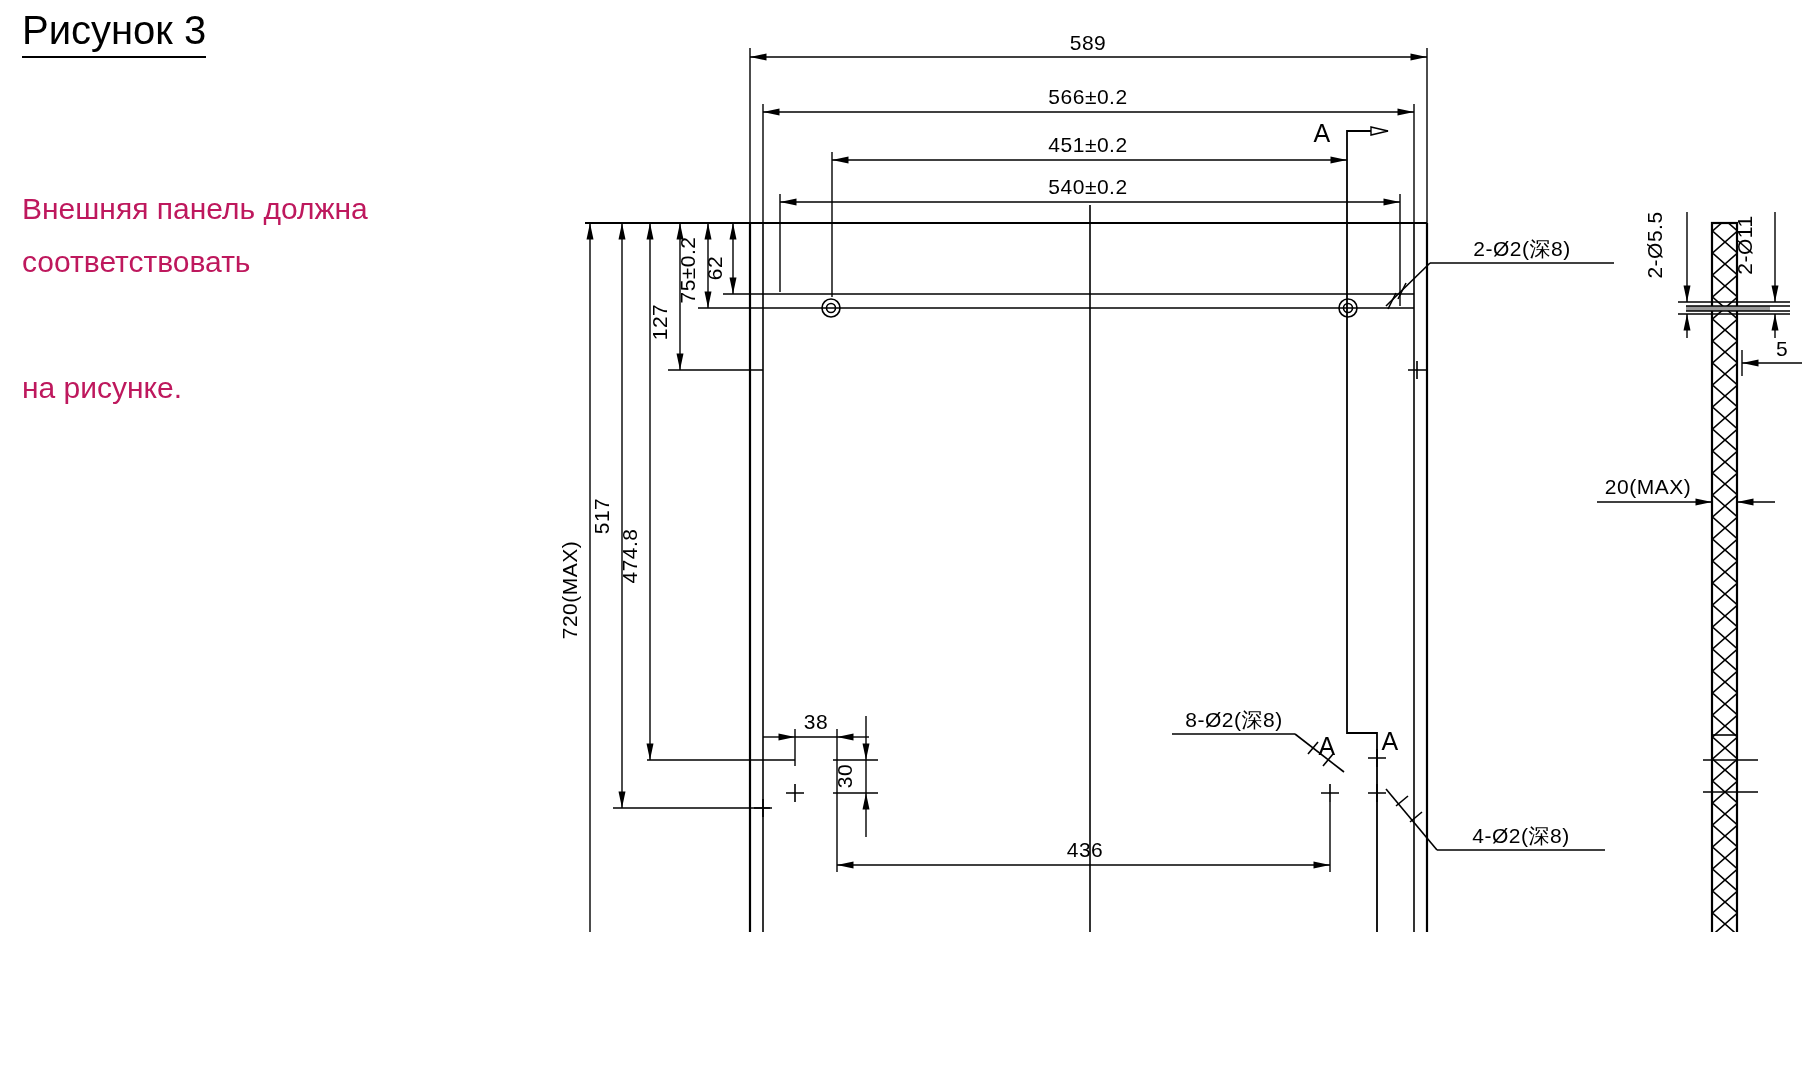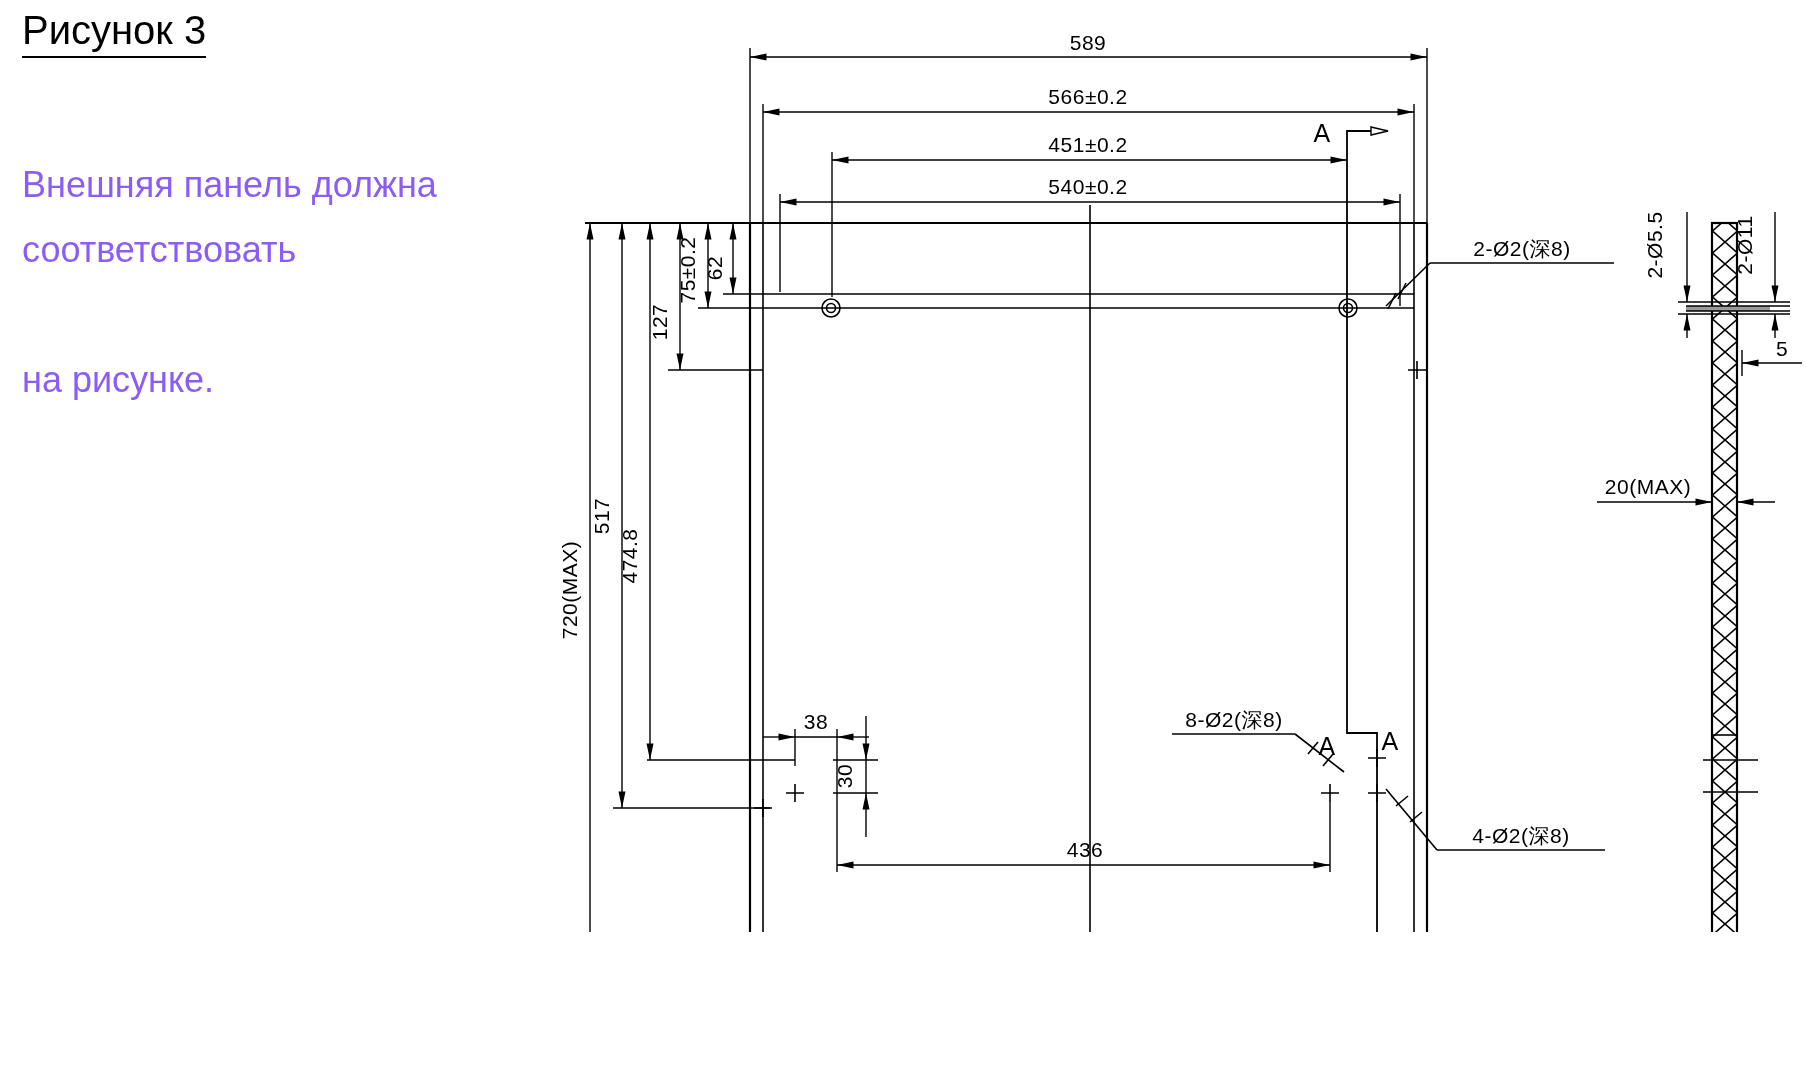--- a/index.html
+++ b/index.html
@@ -1,21 +1,21 @@
 <!DOCTYPE html>
 <html><head>
 <meta charset="utf-8">
 <style>
   html,body{margin:0;padding:0;background:#fff;}
   #stage{position:relative;width:1806px;height:932px;background:#ffffff;overflow:hidden;
          font-family:"Liberation Sans",sans-serif;color:#111;}
   #figure-title{position:absolute;left:22px;top:8px;font-size:40px;color:#000;
                 border-bottom:2px solid #000;padding-bottom:3px;display:inline-block;}
-  .note-line{position:absolute;left:22px;font-size:36px;color:#8b5cf6;white-space:nowrap;}
-  #note-l1{top:164px;} #note-l2{top:229px;} #note-l3{top:294px;} #note-l4{top:359px;}
+  .note-line{position:absolute;left:22px;font-size:30px;color:#be185d;white-space:nowrap;margin-top:28px;}
+  #note-l1{top:164px;} #note-l2{top:217px;} #note-l3{top:294px;} #note-l4{top:343px;}
   svg{position:absolute;left:0;top:0;}
   svg text{font-family:"Liberation Sans",sans-serif;font-size:21px;fill:#000;letter-spacing:0.5px;}
   text.big-a{font-size:25px;}
   text.section-title{font-size:30px;letter-spacing:2px;}
   .thick{stroke:#000;stroke-width:2.2;fill:none;}
   .med{stroke:#000;stroke-width:1.6;fill:none;}
   .thin{stroke:#000;stroke-width:1.4;fill:none;}
 </style>
 </head>
 <body>

